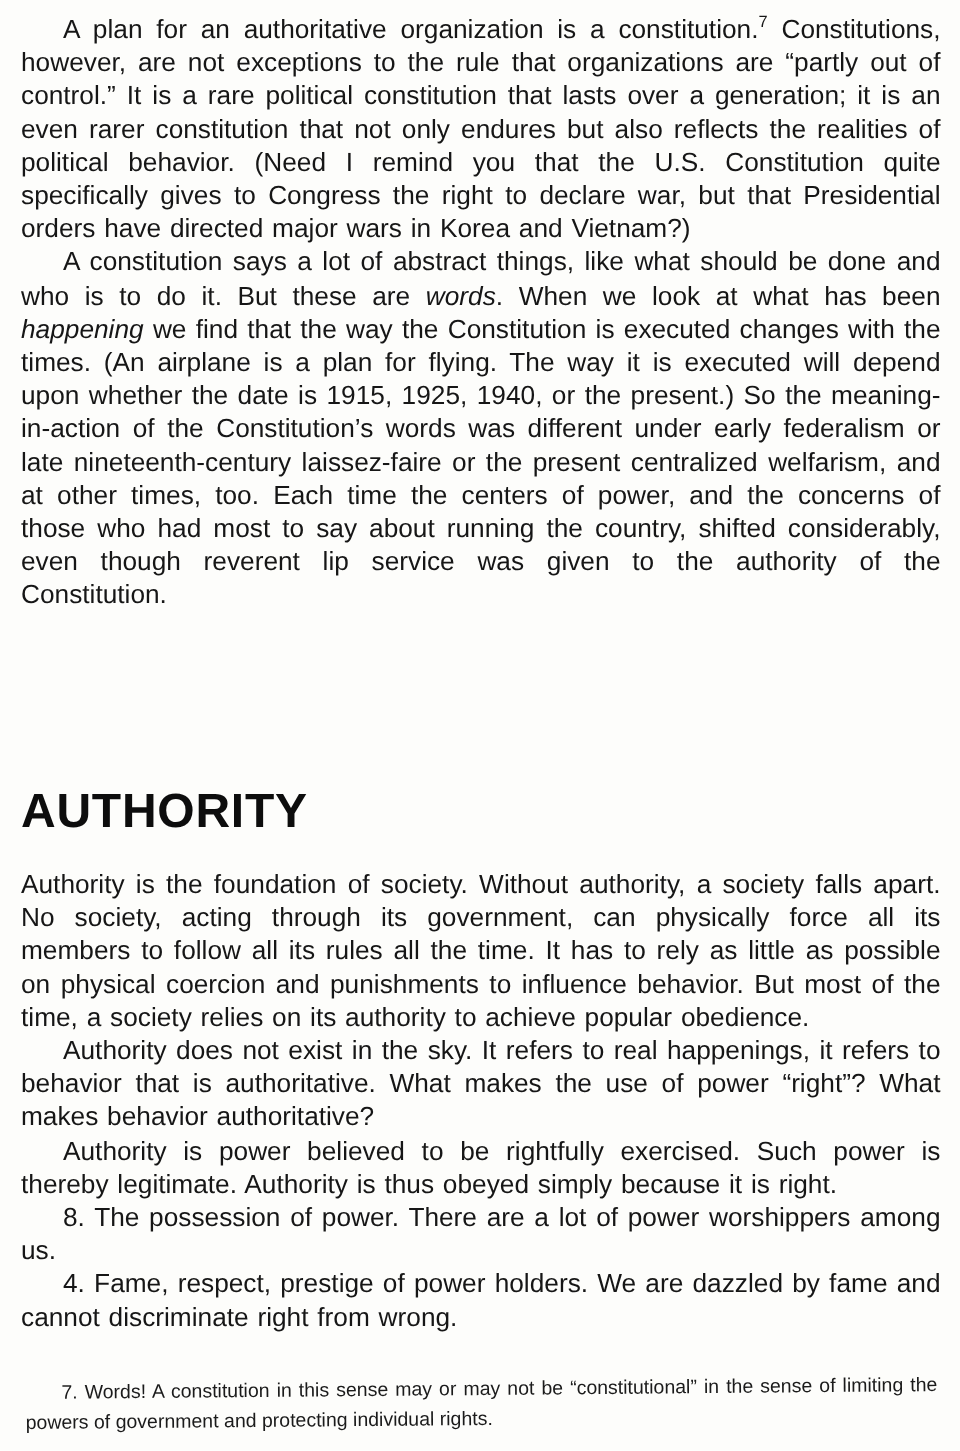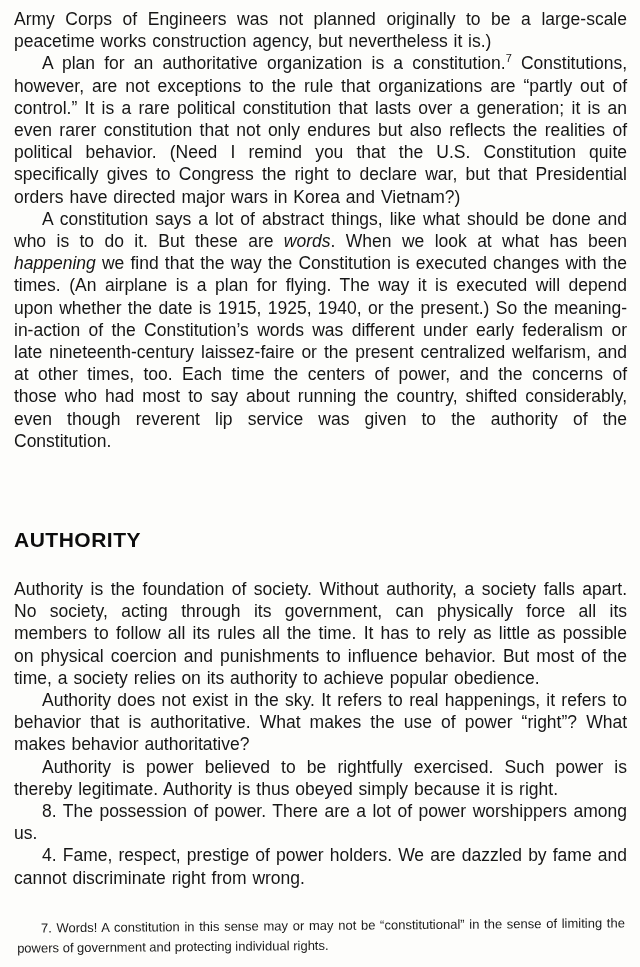--- a/index.html
+++ b/index.html
@@ -35,21 +35,21 @@
     font-size: 11px;
     line-height: 0;
     vertical-align: super;
   }
   em { font-style: italic; }
   .heading {
     position: absolute;
     left: 14px;
     top: 524px;
     margin: 0;
-    font-size: 21px;
+    font-size: 32px;
     line-height: 32px;
     font-weight: 700;
     letter-spacing: 0.5px;
     color: #0d0d0d;
   }
   .footnote {
     position: absolute;
     left: 17px;
     right: 15px;
     top: 916px;
@@ -60,21 +60,20 @@
     transform: rotate(-0.5deg);
     color: #1b1b1b;
   }
 </style>
 </head>
 <body>
 
 <div class="page">
 
   <div class="text-block top">
-    <p class="para">Army Corps of Engineers was not planned originally to be a large-scale peacetime works construction agency, but nevertheless it is.)</p>
 
     <p class="para indent"><span>A plan for an authoritative organization is a constitution.</span><sup class="fn-ref">7</sup><span> Constitutions, however, are not exceptions to the rule that organizations are “partly out of control.” It is a rare political constitution that lasts over a generation; it is an even rarer constitution that not only endures but also reflects the realities of political behavior. (Need I remind you that the U.S. Constitution quite specifically gives to Congress the right to declare war, but that Presidential orders have directed major wars in Korea and Vietnam?)</span></p>
 
     <p class="para indent"><span>A constitution says a lot of abstract things, like what should be done and who is to do it. But these are </span><em>words</em><span>. When we look at what has been </span><em>happening</em><span> we find that the way the Constitution is executed changes with the times. (An airplane is a plan for flying. The way it is executed will depend upon whether the date is 1915, 1925, 1940, or the present.) So the meaning-in-action of the Constitution’s words was different under early federalism or late nineteenth-century laissez-faire or the present centralized welfarism, and at other times, too. Each time the centers of power, and the concerns of those who had most to say about running the country, shifted considerably, even though reverent lip service was given to the authority of the Constitution.</span></p>
   </div>
 
   <h1 class="heading">AUTHORITY</h1>
 
   <div class="text-block main">
     <p class="para">Authority is the foundation of society. Without authority, a society falls apart. No society, acting through its government, can physically force all its members to follow all its rules all the time. It has to rely as little as possible on physical coercion and punishments to influence behavior. But most of the time, a society relies on its authority to achieve popular obedience.</p>

